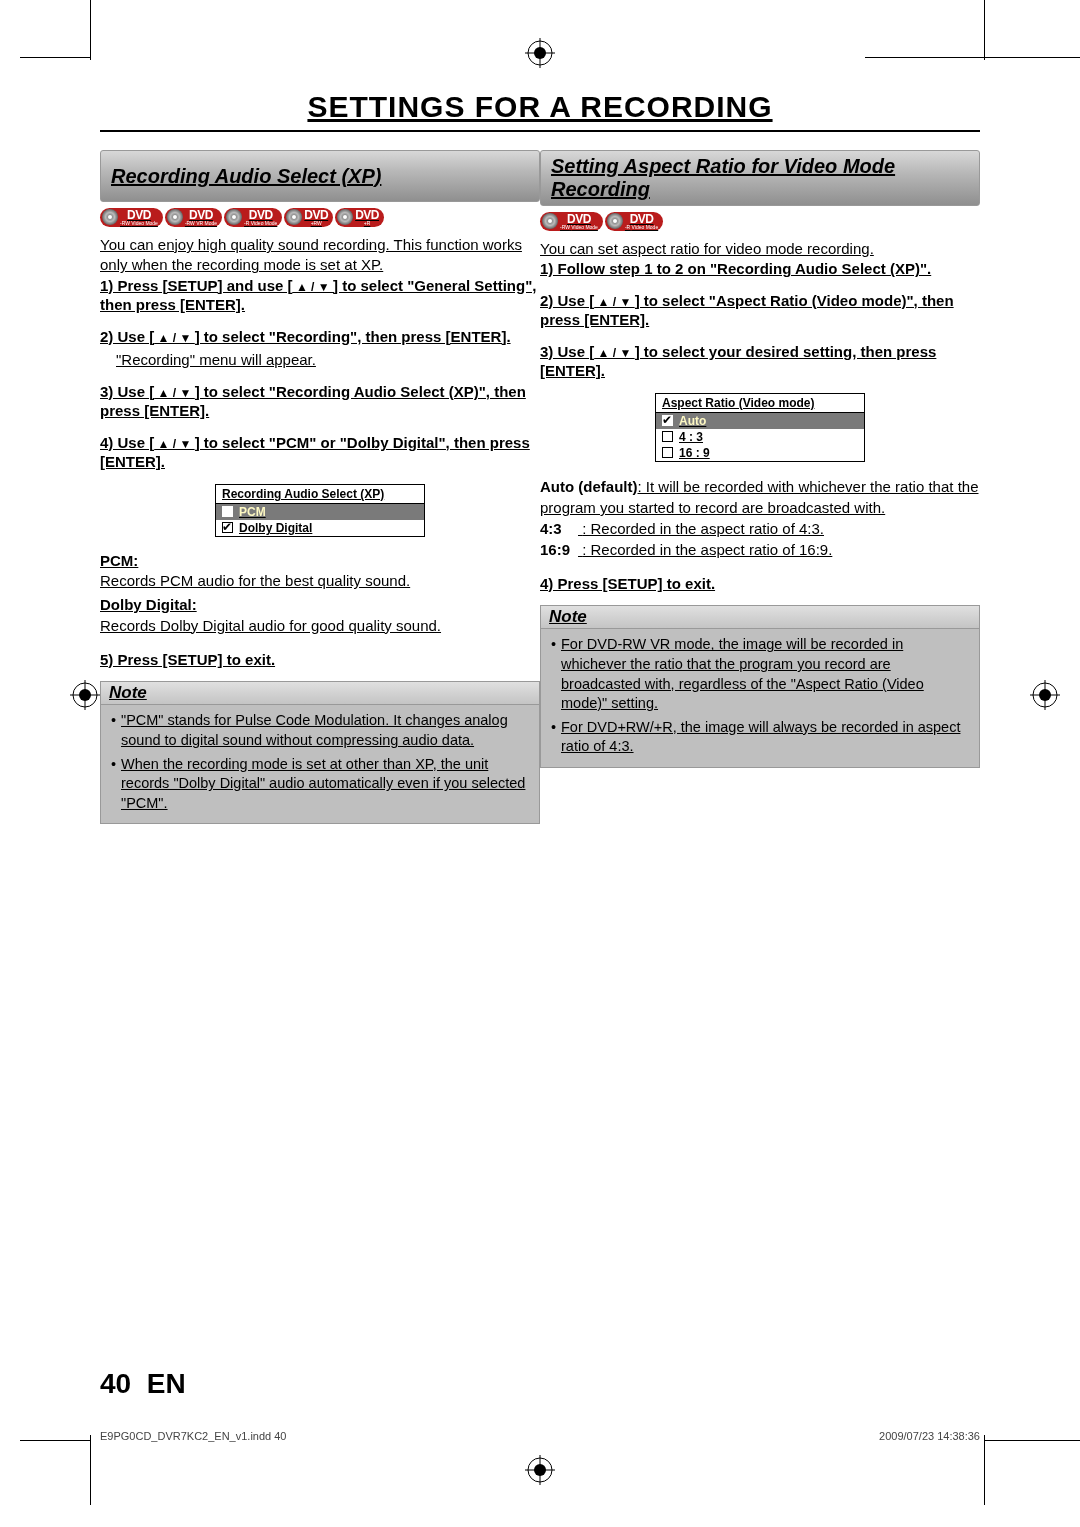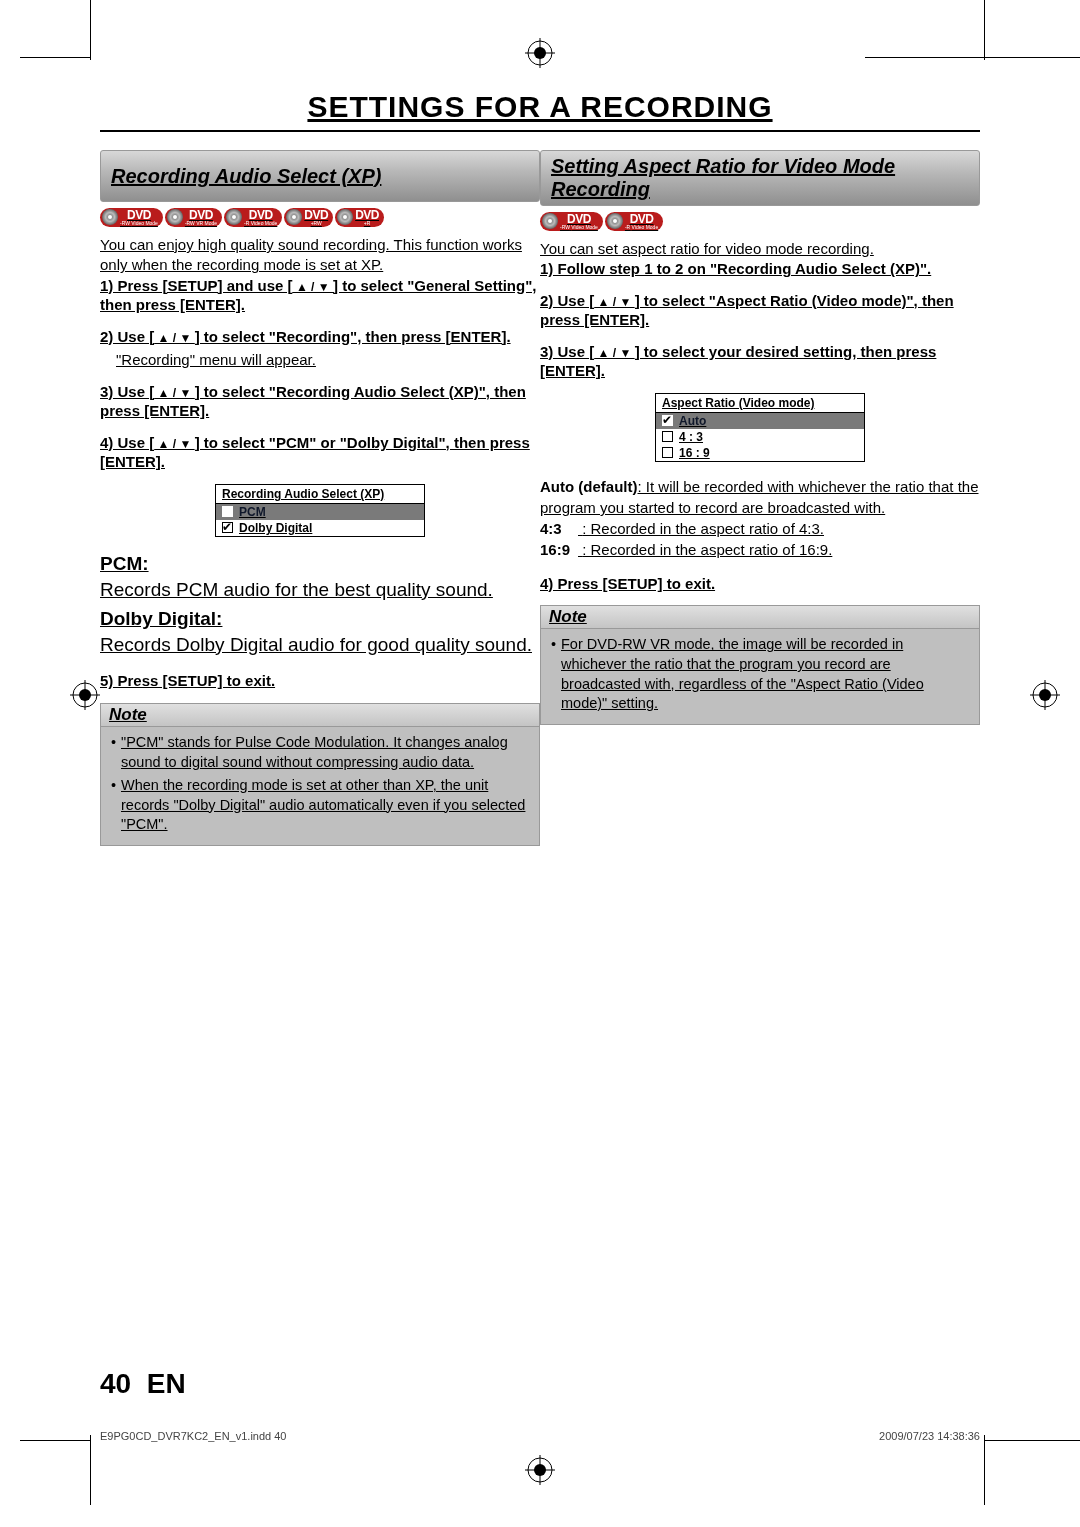--- a/index.html
+++ b/index.html
@@ -89,26 +89,26 @@
   .menu-box {
     border: 1px solid #000; font-size: 12px; margin: 4px auto 14px;
     width: 210px;
   }
   .menu-box .mb-title {
     border-bottom: 1px solid #000; padding: 2px 6px; font-weight: 700;
   }
   .menu-box .mb-row {
     display:flex; align-items:center; padding:1px 6px; gap:6px;
   }
-  .menu-box .mb-row.sel { background:#7a7a7a; color:#0f172a; }
+  .menu-box .mb-row.sel { background:#7a7a7a; color:#fef9c3; }
   .cb { width:11px;height:11px;border:1px solid #000;background:#fff;display:inline-block;position:relative;}
   .cb.checked::after{content:"✔";position:absolute;left:-1px;top:-3px;font-size:12px;color:#000;}
   .menu-box .mb-row.sel .cb { border-color:#fff; }
   .menu-box .mb-row.sel .cb.checked::after{ color:#000; }
-  .def-block { font-size:19px; line-height:1.35; margin-bottom:4px;}
+  .def-block { font-size:15px; line-height:1.35; margin-bottom:4px;}
   .def-block .t { font-weight:700; }
   .note-bar {
     background:linear-gradient(to bottom,#e0e0e0,#c4c4c4);
     border:1px solid #999; padding:1px 8px; font-style:italic; font-weight:700;
     font-size:17px; margin-top:8px;
   }
   .note-body {
     background:#bfbfbf; border:1px solid #999; border-top:none;
     padding:6px 10px; font-size:14.5px; line-height:1.35;
   }
@@ -300,20 +300,21 @@
       <div class="ratio-line"><span class="k">Auto (default)</span><span>: It will be recorded with whichever the ratio that the program you started to record are broadcasted with.</span></div>
       <div class="ratio-line"><span class="k" style="width:38px">4:3</span> <span>:   Recorded in the aspect ratio of 4:3.</span></div>
       <div class="ratio-line"><span class="k" style="width:38px">16:9</span> <span>:  Recorded in the aspect ratio of 16:9.</span></div>
 
       <div class="step" style="margin-top:14px"><span class="b">4) Press [SETUP] to exit.</span></div>
 
       <div class="note-bar">Note</div>
       <div class="note-body">
         <ul>
           <li>For DVD-RW VR mode, the image will be recorded in whichever the ratio that the program you record are broadcasted with, regardless of the "Aspect Ratio (Video mode)" setting.</li>
+          <li>For DVD+RW/+R, the image will always be recorded in aspect ratio of 4:3.</li>
         </ul>
       </div>
     </div>
   </div>
 
   <div class="footer-pg">
     <span>40</span>&nbsp;&nbsp;<span>EN</span>
   </div>
   <div class="footer-meta">
     <span>E9PG0CD_DVR7KC2_EN_v1.indd   40</span>

